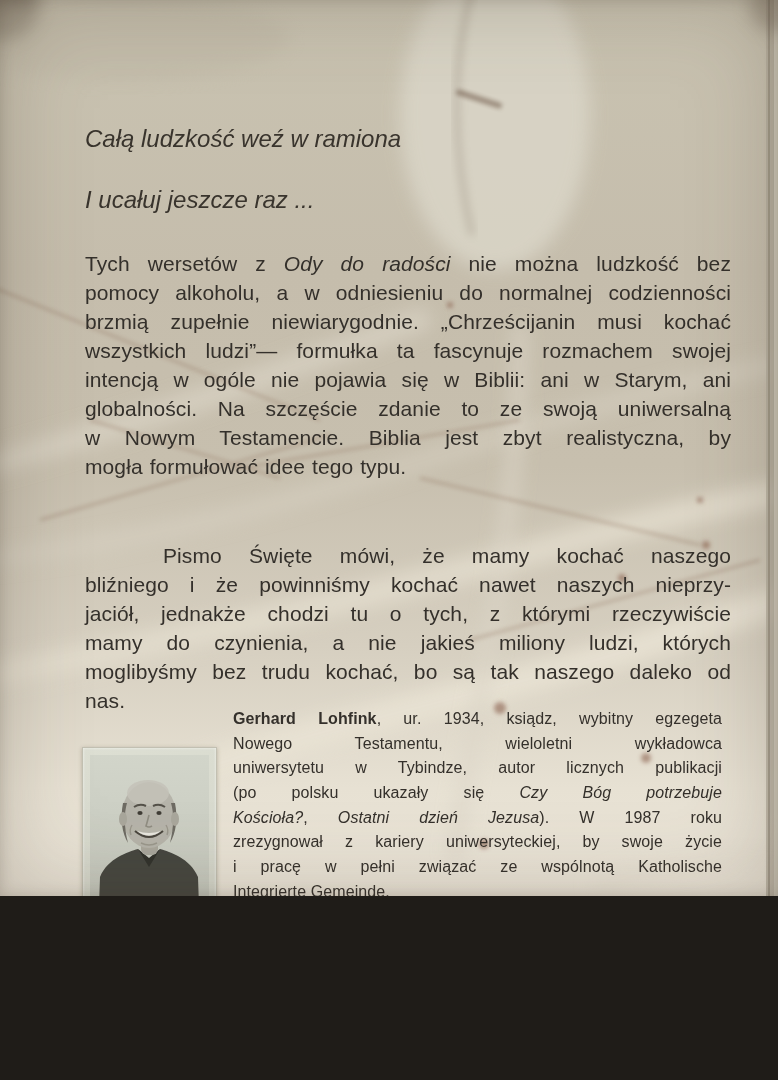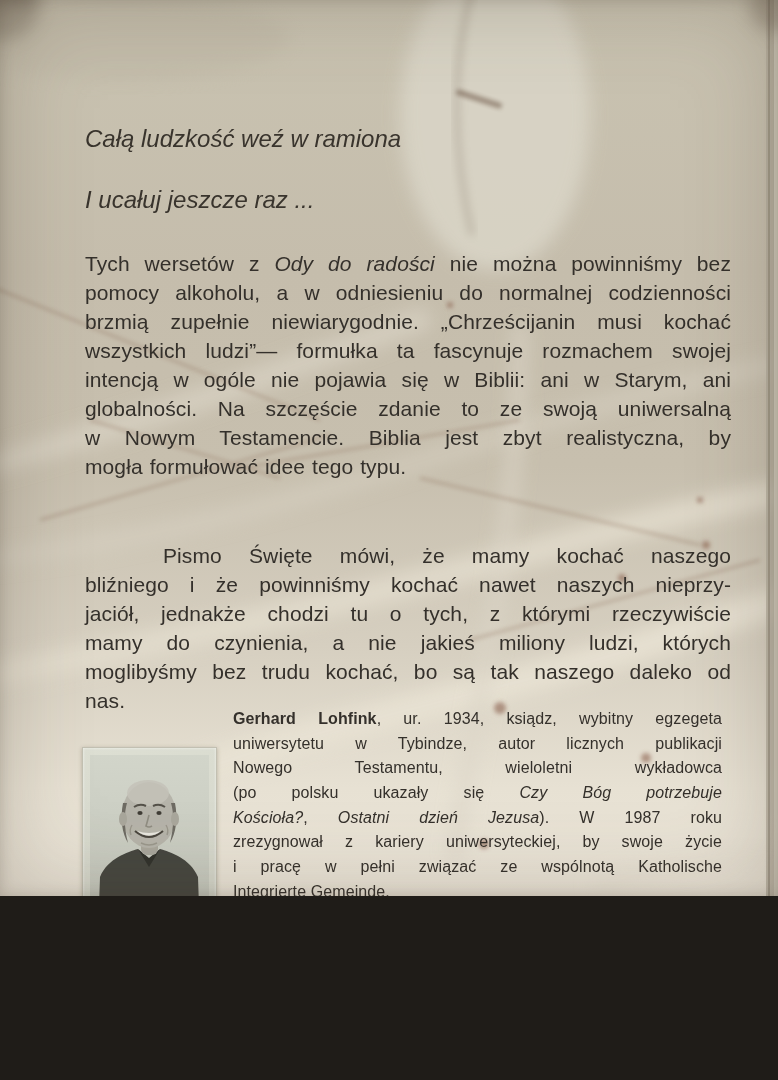--- a/index.html
+++ b/index.html
@@ -103,21 +103,21 @@
       <ellipse cx="120" cy="38" rx="170" ry="42" fill="#bdb6a4" opacity="0.45" filter="url(#f8)"></ellipse>
     </g>
   </svg>
 
   <section class="textcol epigraph">
     <div class="eline">Całą ludzkość weź w ramiona</div>
     <div class="eline">I ucałuj jeszcze raz ...</div>
   </section>
 
   <section class="textcol para p1">
-      <div class="line"><span>Tych wersetów z </span><em>Ody do radości</em><span> nie można powinniśmy bez</span></div>
+      <div class="line"><span>Tych wersetów z </span><em>Ody do radości</em><span> nie można ludzkość bez</span></div>
       <div class="line"><span>pomocy alkoholu, a w odniesieniu do normalnej codzienności</span></div>
       <div class="line"><span>brzmią zupełnie niewiarygodnie. „Chrześcijanin musi kochać</span></div>
       <div class="line"><span>wszystkich ludzi”— formułka ta fascynuje rozmachem swojej</span></div>
       <div class="line"><span>intencją w ogóle nie pojawia się w Biblii: ani w Starym, ani</span></div>
       <div class="line"><span>globalności. Na szczęście zdanie to ze swoją uniwersalną</span></div>
       <div class="line"><span>w Nowym Testamencie. Biblia jest zbyt realistyczna, by</span></div>
       <div class="line last"><span>mogła formułować idee tego typu.</span></div>
     </section>
 
   <section class="textcol para p2">
@@ -164,22 +164,22 @@
       <path d="M47 76 q12 9 24 0 q-12 4 -24 0 Z" fill="#e9e7df"></path>
       <path d="M42 70 q-3 5 -1 10" stroke="#9a978c" stroke-width="1.4" fill="none"></path>
       <path d="M76 70 q3 5 1 10" stroke="#9a978c" stroke-width="1.4" fill="none"></path>
 
       <path d="M51 88 q8 4 16 0" stroke="#9a978c" stroke-width="1.4" fill="none"></path>
     </svg>
   </figure>
 
   <section class="textcol bio">
       <div class="line"><strong>Gerhard Lohfink</strong><span>, ur. 1934, ksiądz, wybitny egzegeta</span></div>
+      <div class="line"><span>Nowego Testamentu, wieloletni wykładowca</span></div>
       <div class="line"><span>uniwersytetu w Tybindze, autor licznych publikacji</span></div>
-      <div class="line"><span>Nowego Testamentu, wieloletni wykładowca</span></div>
       <div class="line"><span>(po polsku ukazały się </span><em>Czy Bóg potrzebuje</em></div>
       <div class="line"><em>Kościoła?</em><span>, </span><em>Ostatni dzień Jezusa</em><span>). W 1987 roku</span></div>
       <div class="line"><span>zrezygnował z kariery uniwersyteckiej, by swoje życie</span></div>
       <div class="line"><span>i pracę w pełni związać ze wspólnotą Katholische</span></div>
       <div class="line last"><span>Integrierte Gemeinde.</span></div>
     </section>
 
   <div class="vignette"></div>
 </div>
 

